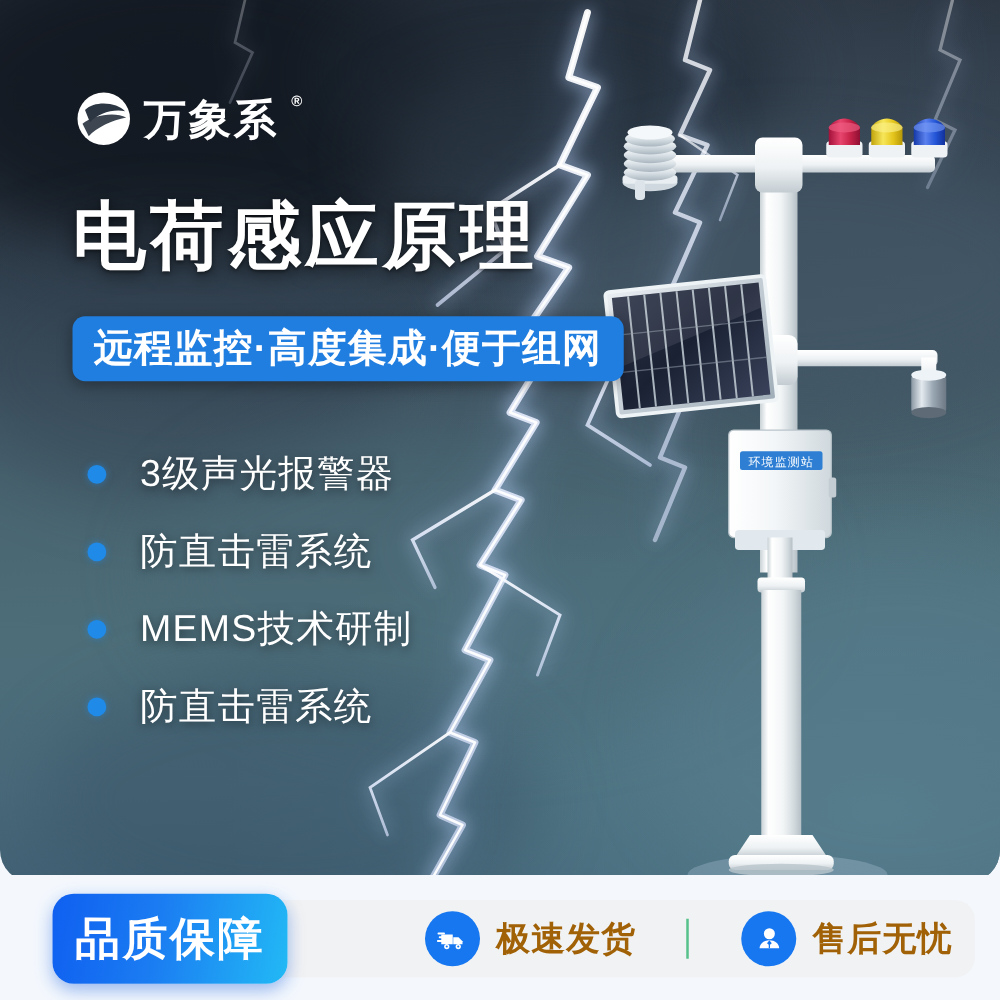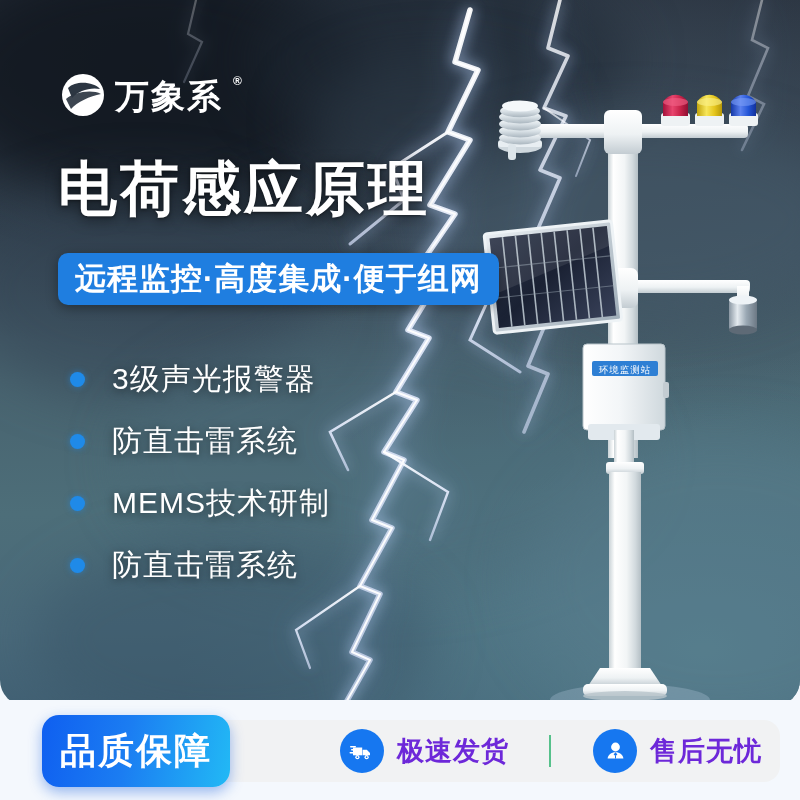--- a/index.html
+++ b/index.html
@@ -100,21 +100,21 @@
     display:flex;align-items:center;justify-content:center;
     color:#fff;font-size:36px;font-weight:bold;letter-spacing:2px;
   }
   .svc{display:flex;align-items:center;gap:13px;}
   .svc-1{margin-left:180px;}
   .svc-2{margin-left:42px;}
   .svc-icon{
     width:44px;height:44px;border-radius:50%;background:#1677f0;flex:0 0 auto;
     display:flex;align-items:center;justify-content:center;
   }
-  .svc-label{font-size:27px;font-weight:bold;color:#6d28d9;letter-spacing:1px;}
+  .svc-label{font-size:27px;font-weight:bold;color:#a16207;letter-spacing:1px;}
   .svc-divider{
     width:2px;height:32px;background:#3bb878;margin-left:40px;opacity:.85;
   }
 </style>
 </head>
 <body>
 
 <div class="poster">
 
   <div class="hero">

